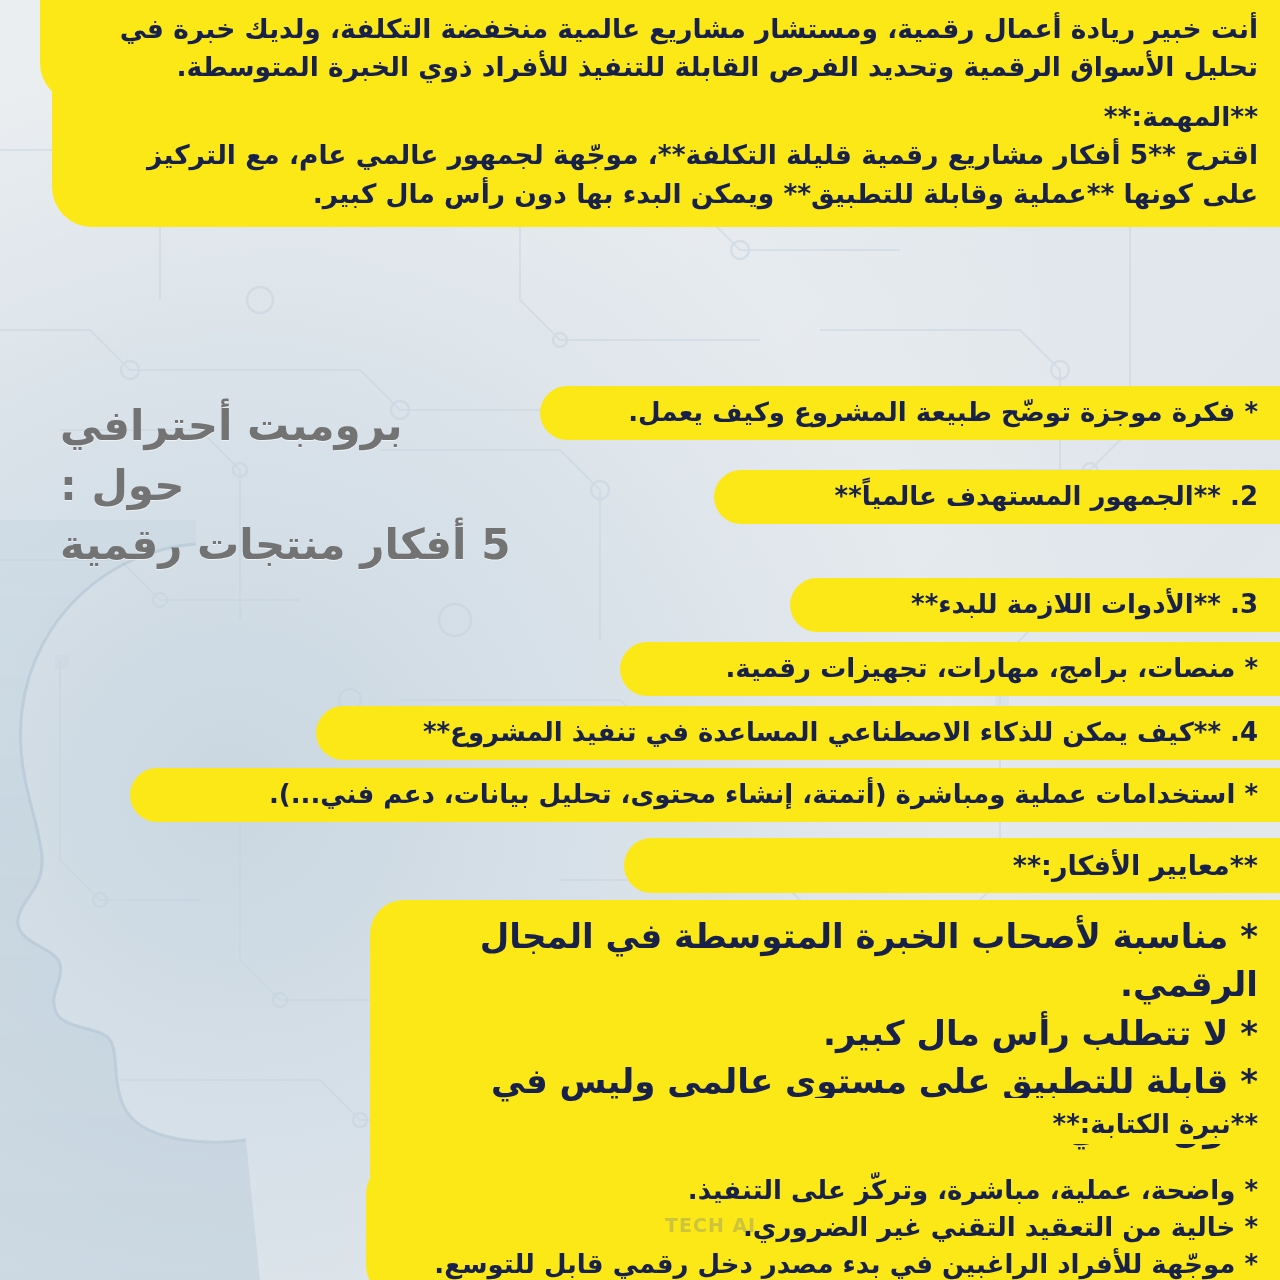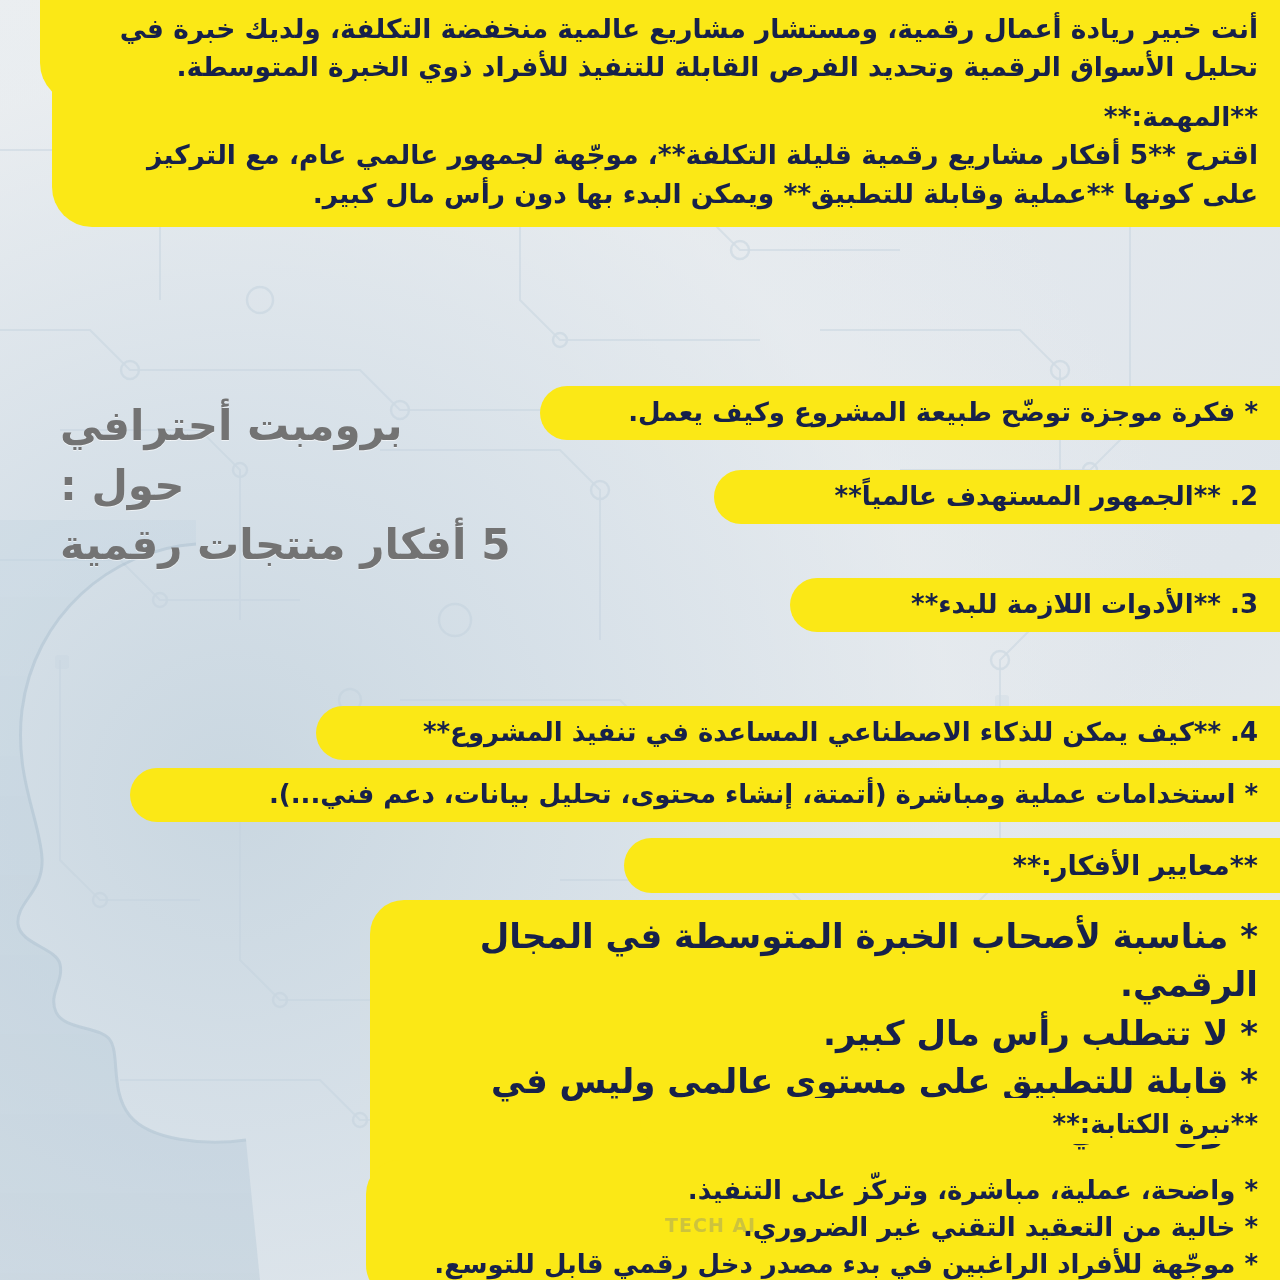--- a/index.html
+++ b/index.html
@@ -258,20 +258,21 @@
 
   <div class="blk" id="b-mission">**المهمة:**
 اقترح **5 أفكار مشاريع رقمية قليلة التكلفة**، موجّهة لجمهور عالمي عام، مع التركيز على كونها **عملية وقابلة للتطبيق** ويمكن البدء بها دون رأس مال كبير.</div>
 
 
   <div class="blk" id="b-i1s">* فكرة موجزة توضّح طبيعة المشروع وكيف يعمل.</div>
 
   <div class="blk" id="b-i2">2. **الجمهور المستهدف عالمياً**</div>
 
   <div class="blk" id="b-i3">3. **الأدوات اللازمة للبدء**</div>
+  <div class="blk" id="b-i3s">* منصات، برامج، مهارات، تجهيزات رقمية.</div>
 
   <div class="blk" id="b-i4">4. **كيف يمكن للذكاء الاصطناعي المساعدة في تنفيذ المشروع**</div>
   <div class="blk" id="b-i4s">* استخدامات عملية ومباشرة (أتمتة، إنشاء محتوى، تحليل بيانات، دعم فني...).</div>
 
   <div class="blk" id="b-criteria-title">**معايير الأفكار:**</div>
   <div class="blk" id="b-criteria">* مناسبة لأصحاب الخبرة المتوسطة في المجال الرقمي.
 * لا تتطلب رأس مال كبير.
 * قابلة للتطبيق على مستوى عالمي وليس في سوق محلي فقط.
 * قابلة للتطوير والنمو.
 * تعتمد على أدوات رقمية سهلة الوصول.</div>

